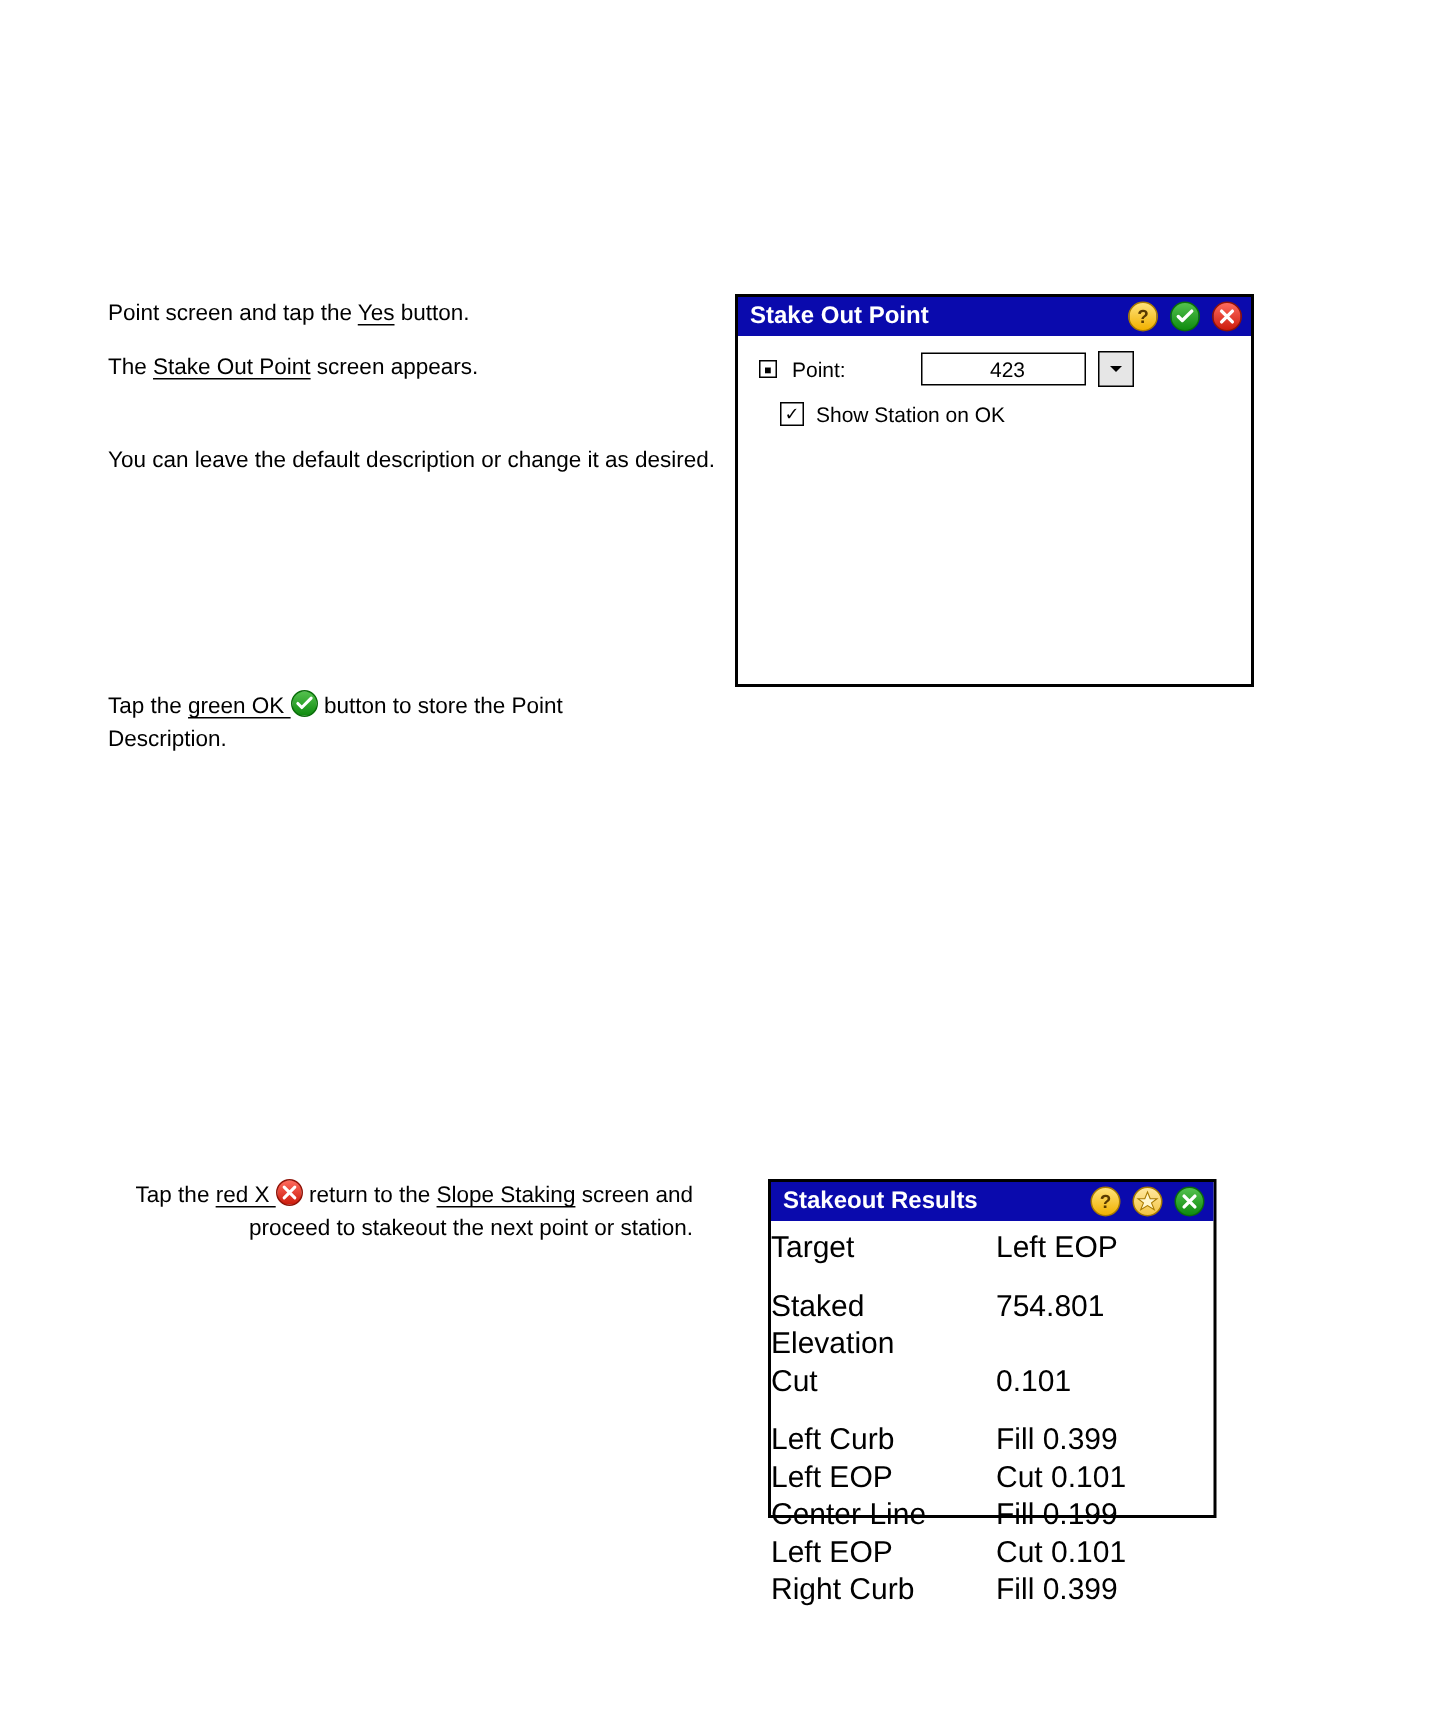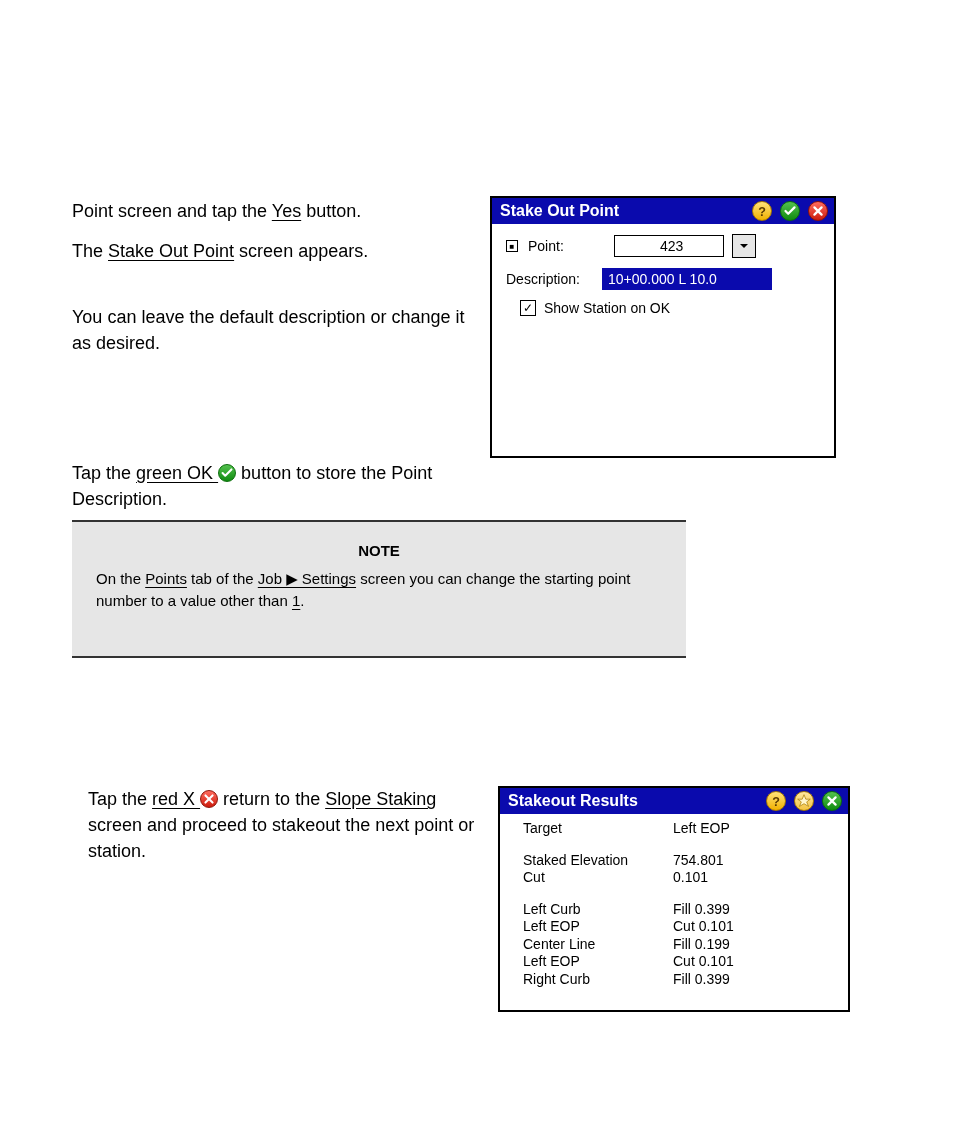--- a/index.html
+++ b/index.html
@@ -12,21 +12,21 @@
   .page {
     width: 954px;
     height: 1144px;
     position: relative;
     box-sizing: border-box;
   }
 
   
   .body-text {
     position: absolute;
-    font-size: 18px;
+    font-size: 15px;
     line-height: 1.45;
   }
   .u { text-decoration: underline; text-underline-offset: 3px; }
 
   
   .circ-icon {
     display: inline-block;
     width: 18px;
     height: 18px;
     border-radius: 50%;
@@ -163,23 +163,23 @@
     width: 14px; height: 14px;
     border: 1px solid #000;
     margin-right: 8px;
     display: flex; align-items: center; justify-content: center;
     font-size: 12px;
     line-height: 1;
   }
 
   
   .results-body {
-    padding: 6px 14px 18px 23px;
+    padding: 6px 14px 18px 0;
     font-family: "Trebuchet MS", Verdana, sans-serif;
-    font-size: 14px;
+    font-size: 20px;
     line-height: 1.25;
   }
   .res-row {
     display: flex;
   }
   .res-row .k { width: 150px; }
   .res-row .v { flex: 1; }
   .res-gap { height: 14px; }
 
 </style>
@@ -200,28 +200,22 @@
     <span>Tap the </span><span class="u">green OK </span>
     <span class="circ-icon circ-green">
       <svg viewBox="0 0 18 18">
           <path d="M4 9 l3 3 l7 -7" stroke="#fff" stroke-width="2.3" fill="none" stroke-linecap="round" stroke-linejoin="round"></path>
         </svg>
     </span>
     <span> button to store the Point </span><br>
     <span>Description.</span>
   </div>
 
-  <div class="note-box" style="left:72px; top:520px; width:614px; height:138px;">
-    <div class="note-heading">NOTE</div>
-    <div>
-      <span>On the </span><span class="u">Points</span><span> tab of the </span><span class="u">Job ▶ Settings</span><span> screen you can change the starting point number to a value other than </span><span class="u">1</span><span>.</span>
-    </div>
-  </div>
-
-  <div class="body-text" style="left:88px; top:786px; width:390px;">
+
+  <div class="body-text" style="left:72px; top:786px; width:390px;text-align:right;">
     <span>Tap the </span><span class="u">red X </span>
     <span class="circ-icon circ-red">
       <svg viewBox="0 0 18 18">
           <path d="M5 5 L13 13 M13 5 L5 13" stroke="#fff" stroke-width="2.3" fill="none" stroke-linecap="round"></path>
         </svg>
     </span>
     <span> return to the </span><span class="u">Slope Staking</span><span> screen and proceed to stakeout the next point or station.</span>
   </div>
 
   <div class="dialog" style="left:490px; top:196px; width:346px; height:262px;">
@@ -249,32 +243,28 @@
       <div class="field-row">
         <span class="square-marker">■</span>
         <span class="label">Point:</span>
         <input class="textbox" style="width: 110px; padding-left: 45px;" value="423">
         <span class="combo-btn">
           <svg width="12" height="12" viewBox="0 0 12 12">
               <path d="M2 4 L6 8 L10 4 Z" fill="#000"></path>
             </svg>
         </span>
       </div>
-      <div class="field-row">
-        <span class="label-desc">Description:</span>
-        <input class="textbox highlight" style="width: 170px;" value="10+00.000 L 10.0">
-      </div>
       <div class="checkbox-row">
         <span class="chk">✓</span>
         <span>Show Station on OK</span>
       </div>
     </div>
   </div>
 
-  <div class="dialog" style="left:498px; top:786px; width:352px; height:226px;">
+  <div class="dialog" style="left:512px; top:786px; width:299px; height:226px;">
     <div class="dlg-titlebar">
       <span>Stakeout Results</span>
       <span class="dlg-title-buttons">
         <span class="title-circ circ-help">
           <svg viewBox="0 0 20 20">
               <text x="10" y="15" text-anchor="middle" font-size="14" font-weight="bold" fill="#5a3b00">?</text>
             </svg>
         </span>
         <span class="title-circ circ-star">
           <svg viewBox="0 0 20 20">

